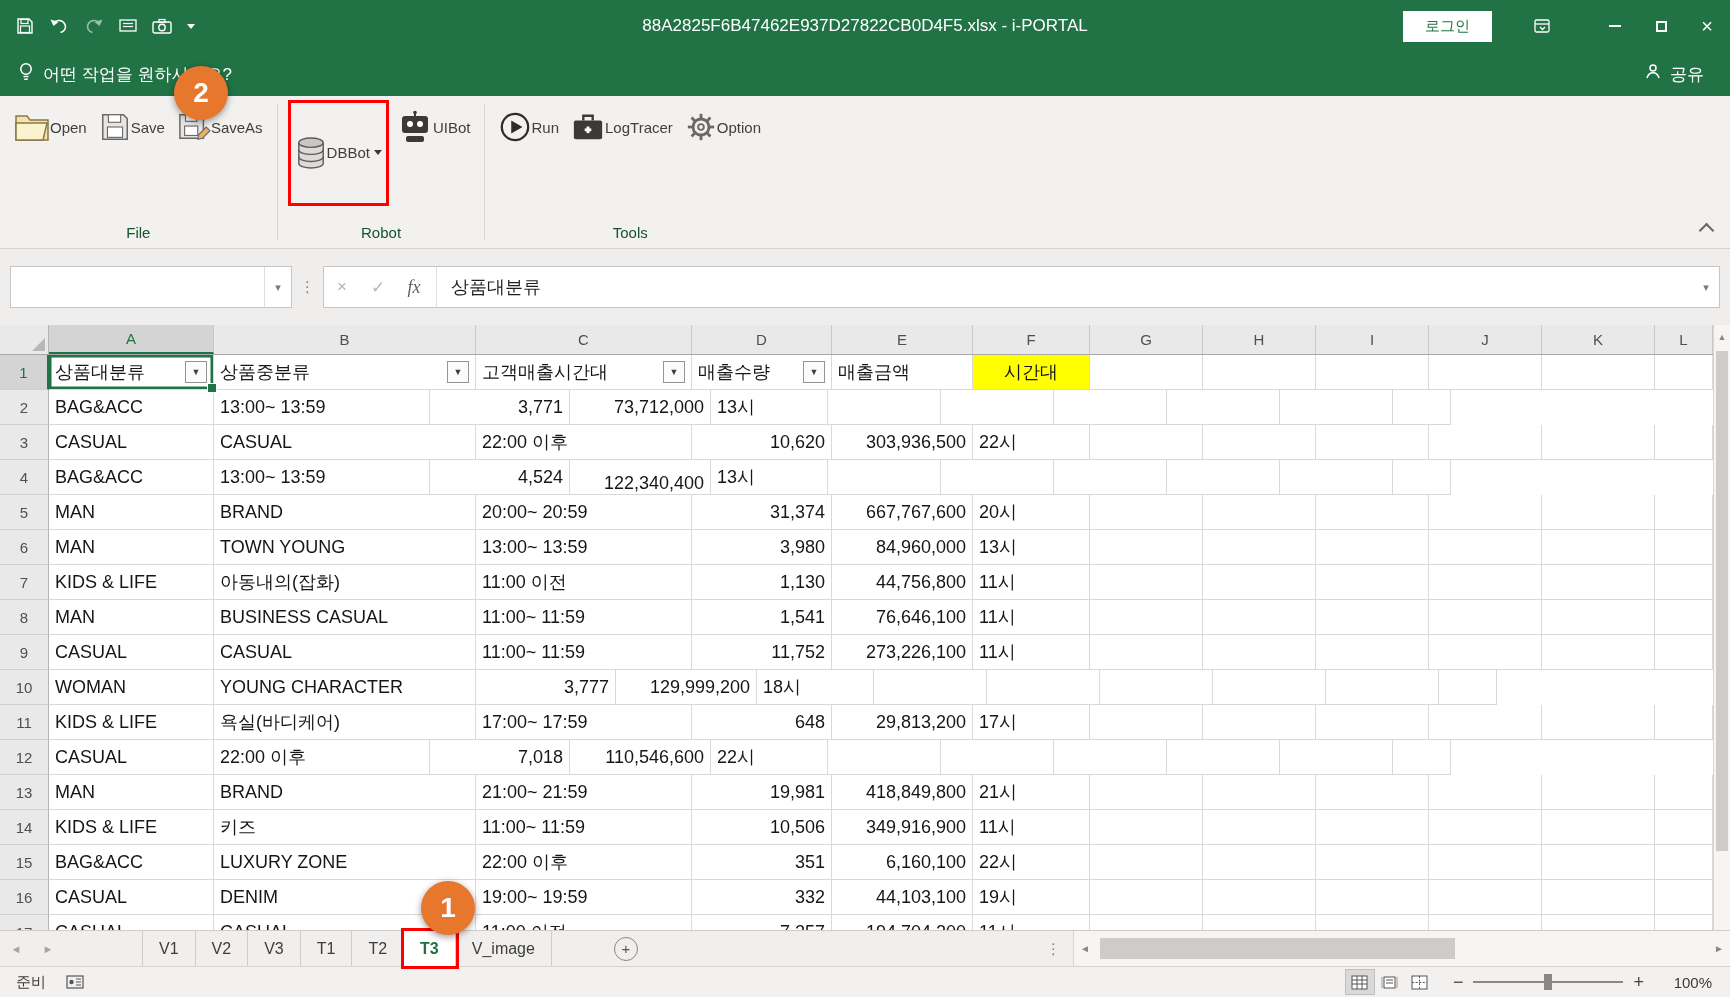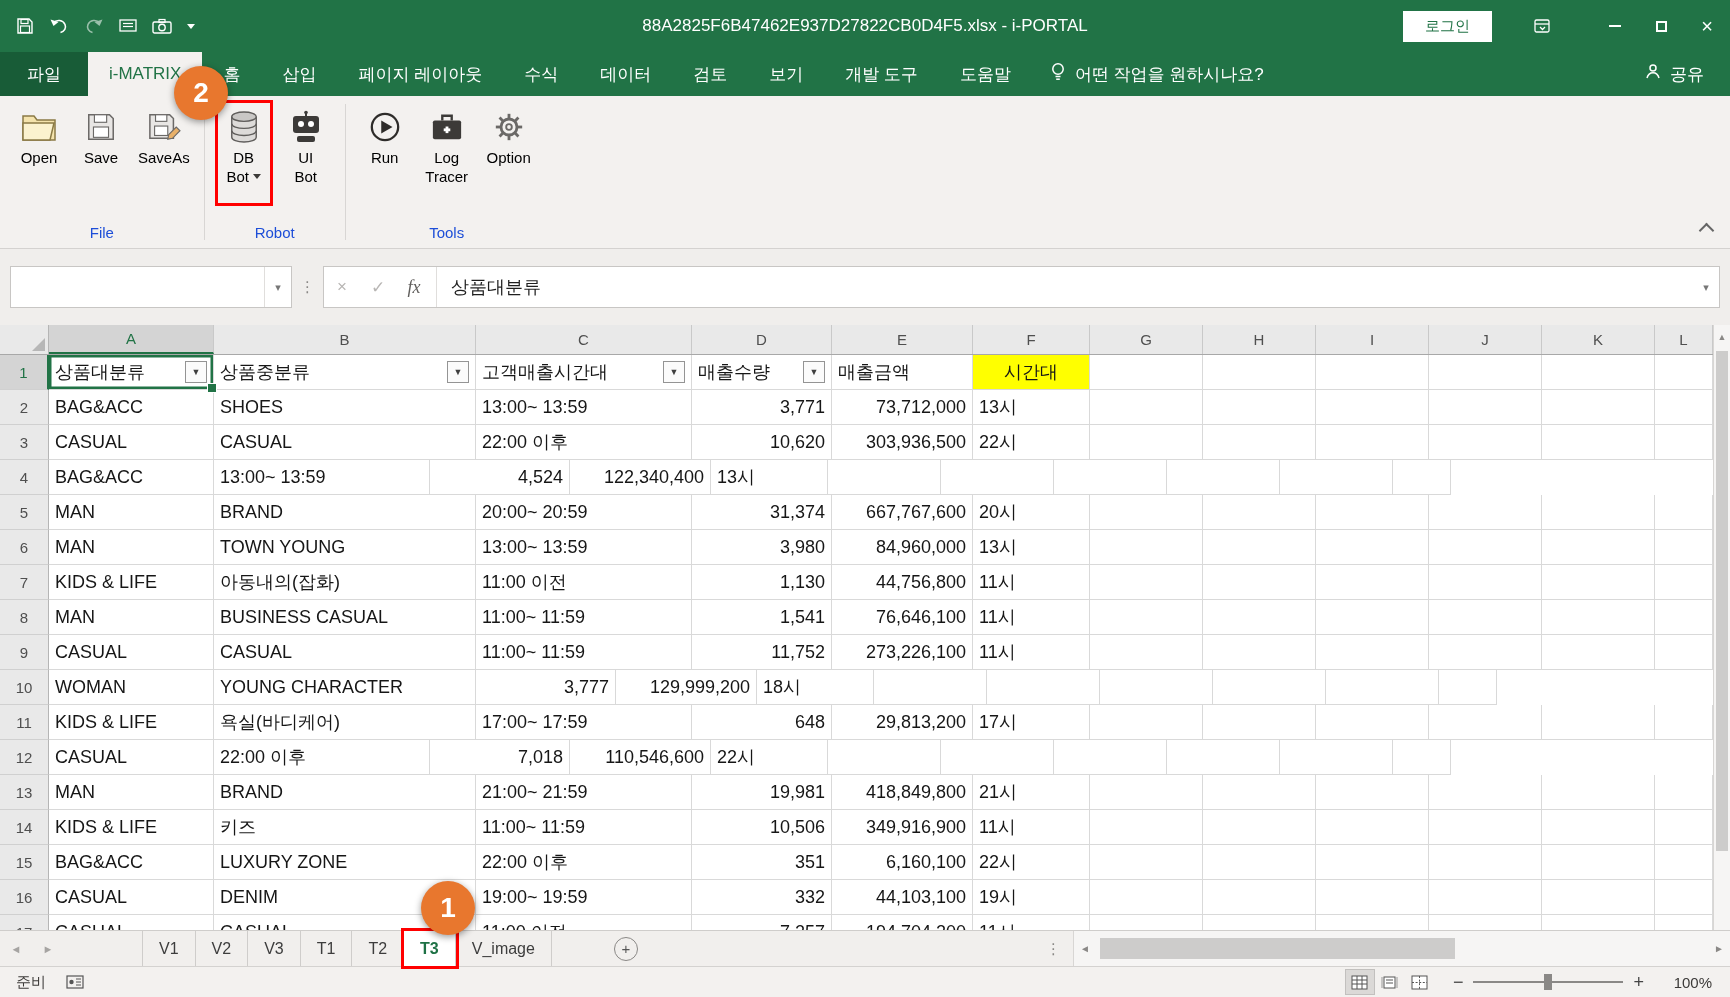--- a/index.html
+++ b/index.html
@@ -31,28 +31,28 @@
   .tab.active{background:#f3f1ef;color:#217346;}
   .tellme{display:flex;align-items:center;gap:9px;margin-left:18px;font-size:17px;}
   .share{margin-left:auto;display:flex;align-items:center;gap:9px;padding-right:26px;font-size:17px;}
 
   
   .ribbon{position:absolute;top:96px;left:0;right:0;height:153px;background:#f3f1ef;
           border-bottom:1px solid #d4d2d0;display:flex;box-sizing:border-box;}
   .rgroup{display:flex;flex-direction:column;padding:4px 10px 0;}
   .gsep{width:1px;background:#d8d6d4;margin:8px 0;}
   .rbuttons{display:flex;align-items:flex-start;gap:4px;flex:1;}
-  .rbtn{min-width:58px;display:flex;flex-direction:column;align-items:center;
-        padding:6px 4px 4px;font-size:15px;color:#000000;box-sizing:border-box;}
+  .rbtn{min-width:58px;display:flex;flex-direction:row;align-items:center;
+        padding:6px 4px 4px;font-size:15px;color:#404040;box-sizing:border-box;}
   .rbtn .ricon{height:42px;display:flex;align-items:center;}
   .rlabel{line-height:19px;display:flex;align-items:center;gap:2px;}
   .annotated{border:3px solid #ff0000;padding:3px 4px 4px;height:106px;}
   .cdown{width:0;height:0;border-left:4px solid transparent;border-right:4px solid transparent;
          border-top:5px solid #3c3a38;display:inline-block;margin-left:2px;}
-  .glabel{margin-top:auto;text-align:center;font-size:15px;color:#1d4ed8;padding:5px 0 7px;}
+  .glabel{margin-top:auto;text-align:center;font-size:15px;color:#14532d;padding:5px 0 7px;}
   .collapse{position:absolute;right:18px;bottom:12px;}
   .chevup{display:block;width:9px;height:9px;border-left:2px solid #666;border-top:2px solid #666;transform:rotate(45deg);}
 
   
   .fstrip{position:absolute;top:249px;left:0;right:0;height:76px;background:#f0eeec;
           display:flex;align-items:center;padding:0 10px;box-sizing:border-box;}
   .namebox{width:282px;height:42px;background:#fff;border:1px solid #c8c6c4;display:flex;align-items:center;box-sizing:border-box;}
   .nbval{flex:1;padding-left:10px;font-size:17px;color:#222;}
   .nbcaret{width:26px;align-self:stretch;display:flex;align-items:center;justify-content:center;
            color:#777;font-size:11px;border-left:1px solid #e0dedc;}
@@ -187,33 +187,20 @@
         <span class="minline"></span>
       </span>
     <span class="wbtn">
         <span class="maxbox"></span>
       </span>
     <span class="wbtn">×</span>
   </div>
 </div>
 
 <div class="tabsrow">
-  <div class="tabslist">
-      <div class="tab tab-file">파일</div>
-      <div class="tab active">i-MATRIX</div>
-      <div class="tab">홈</div>
-      <div class="tab">삽입</div>
-      <div class="tab">페이지 레이아웃</div>
-      <div class="tab">수식</div>
-      <div class="tab">데이터</div>
-      <div class="tab">검토</div>
-      <div class="tab">보기</div>
-      <div class="tab">개발 도구</div>
-      <div class="tab">도움말</div>
-    </div>
   <div class="tellme">
     <span>
       <svg width="16" height="20" viewBox="0 0 16 20">
           <circle cx="8" cy="7" r="5.2" fill="none" stroke="#fff" stroke-width="1.5"></circle>
           <line x1="5.5" y1="14.5" x2="10.5" y2="14.5" stroke="#fff" stroke-width="1.5"></line>
           <line x1="6.2" y1="17.2" x2="9.8" y2="17.2" stroke="#fff" stroke-width="1.5"></line>
         </svg>
     </span>
     <span>어떤 작업을 원하시나요?</span>
   </div>
@@ -421,23 +408,20 @@
         <div class="cell" style="width: 113px;"></div>
         <div class="cell" style="width: 113px;"></div>
         <div class="cell" style="width: 113px;"></div>
         <div class="cell" style="width: 58px;"></div>
       </div>
       <div class="grid-row">
         <div class="row-h">2</div>
         <div class="cell" style="width: 165px;">
           <span class="ctext">BAG&amp;ACC</span>
         </div>
-        <div class="cell" style="width: 262px;">
-          <span class="ctext">SHOES</span>
-        </div>
         <div class="cell" style="width: 216px;">
           <span class="ctext">13:00~ 13:59</span>
         </div>
         <div class="cell num" style="width: 140px;">
           <span class="ctext">3,771</span>
         </div>
         <div class="cell num" style="width: 141px;">
           <span class="ctext">73,712,000</span>
         </div>
         <div class="cell" style="width: 117px;">
@@ -481,21 +465,21 @@
         <div class="row-h">4</div>
         <div class="cell" style="width: 165px;">
           <span class="ctext">BAG&amp;ACC</span>
         </div>
         <div class="cell" style="width: 216px;">
           <span class="ctext">13:00~ 13:59</span>
         </div>
         <div class="cell num" style="width: 140px;">
           <span class="ctext">4,524</span>
         </div>
-        <div class="cell num" style="width: 141px;">
+        <div class="cell num" style="width: 141px; align-items: flex-end;">
           <span class="ctext">122,340,400</span>
         </div>
         <div class="cell" style="width: 117px;">
           <span class="ctext">13시</span>
         </div>
         <div class="cell" style="width: 113px;"></div>
         <div class="cell" style="width: 113px;"></div>
         <div class="cell" style="width: 113px;"></div>
         <div class="cell" style="width: 113px;"></div>
         <div class="cell" style="width: 113px;"></div>

